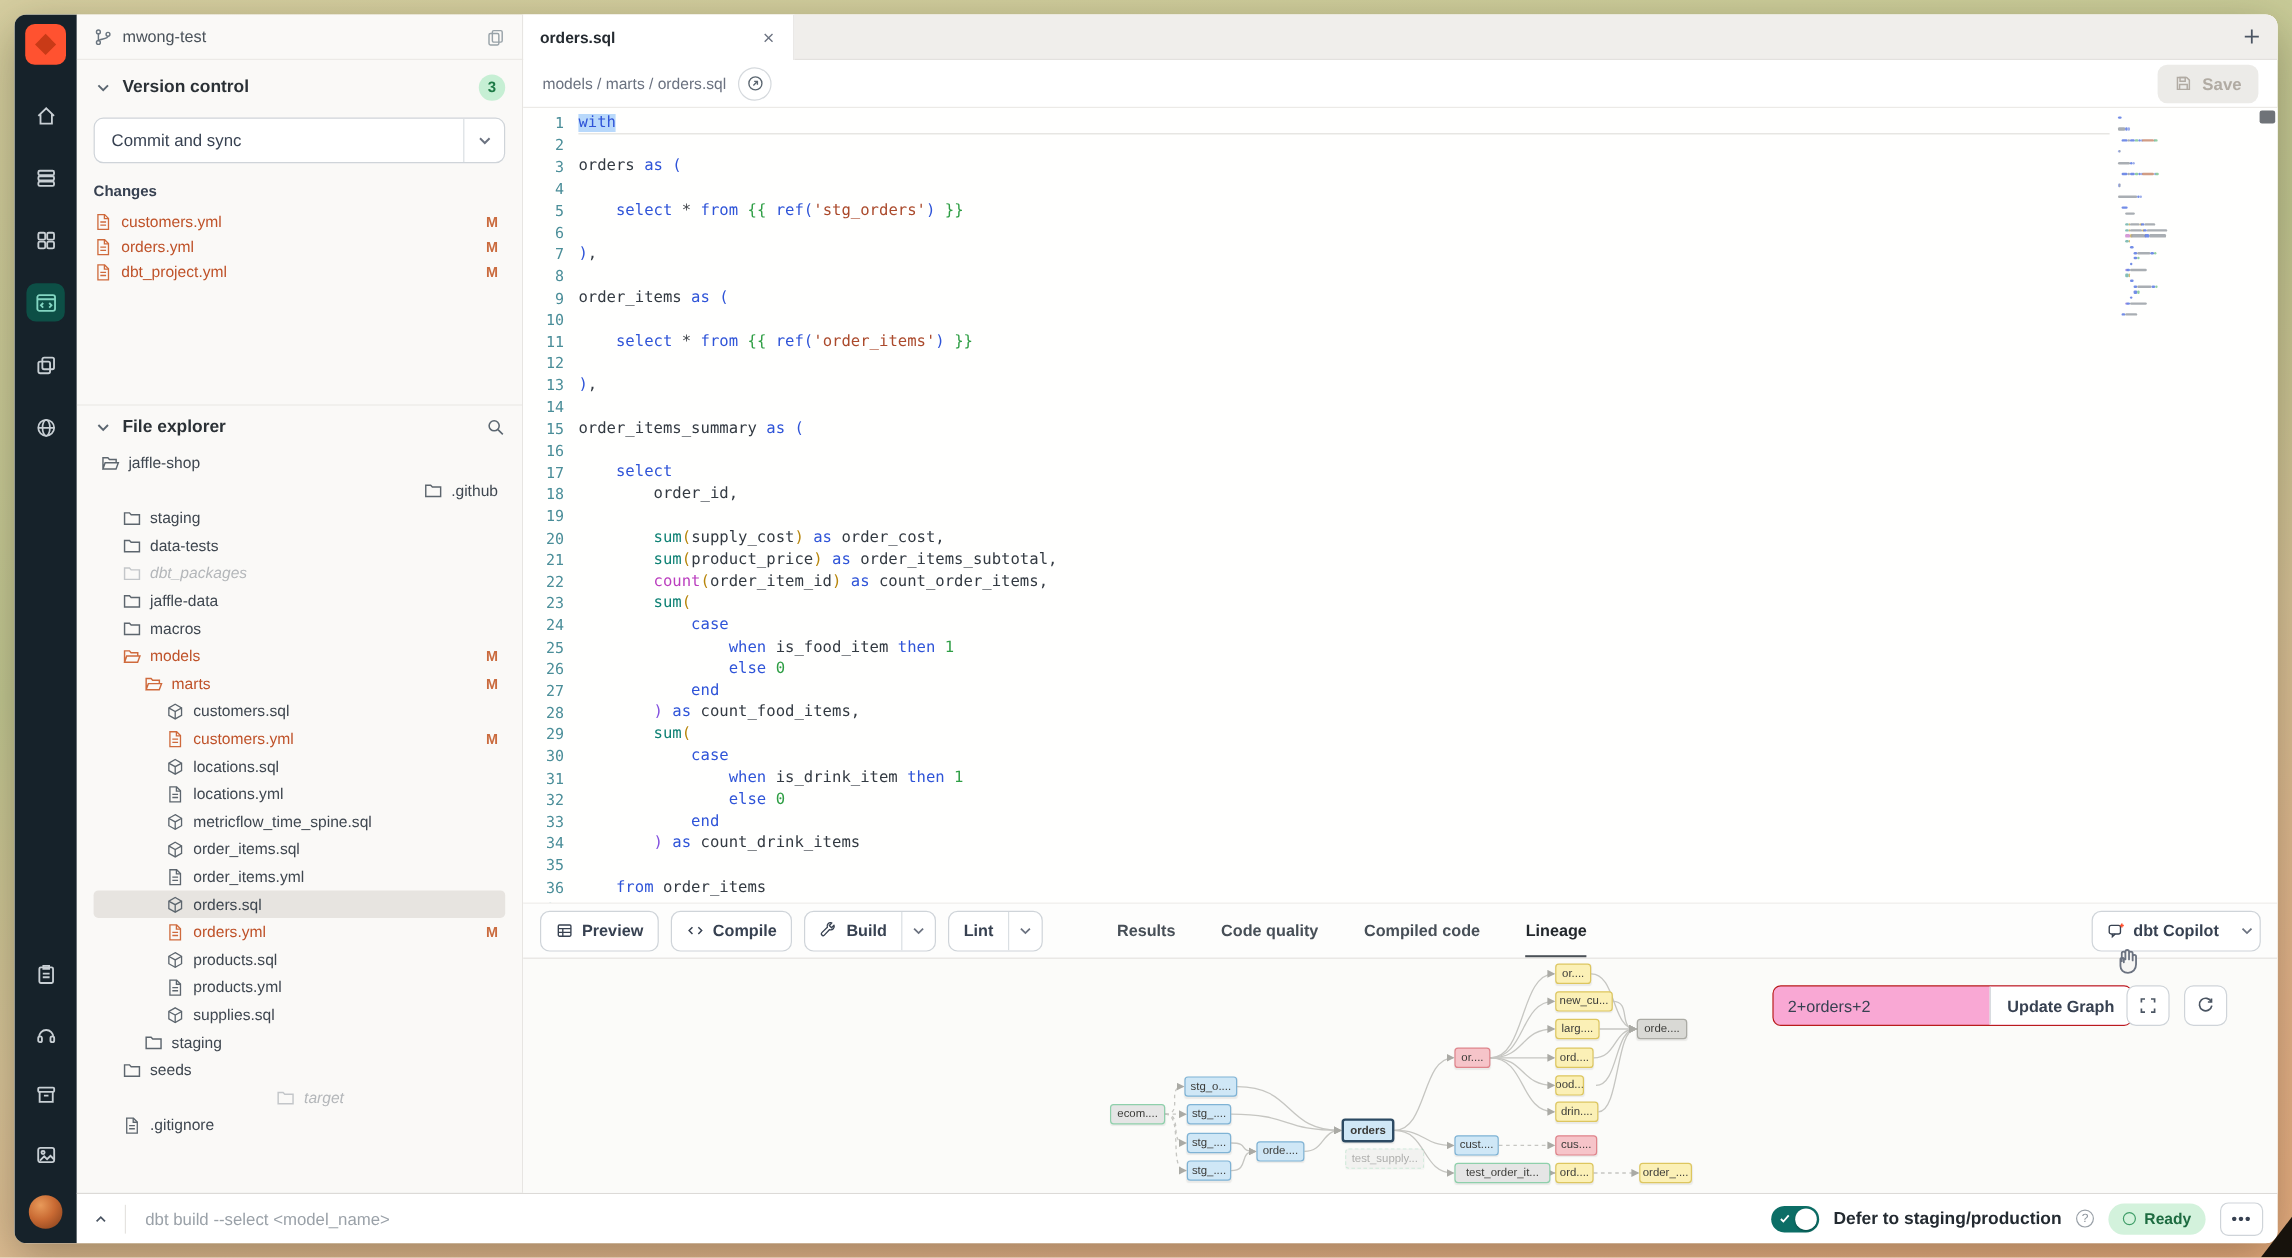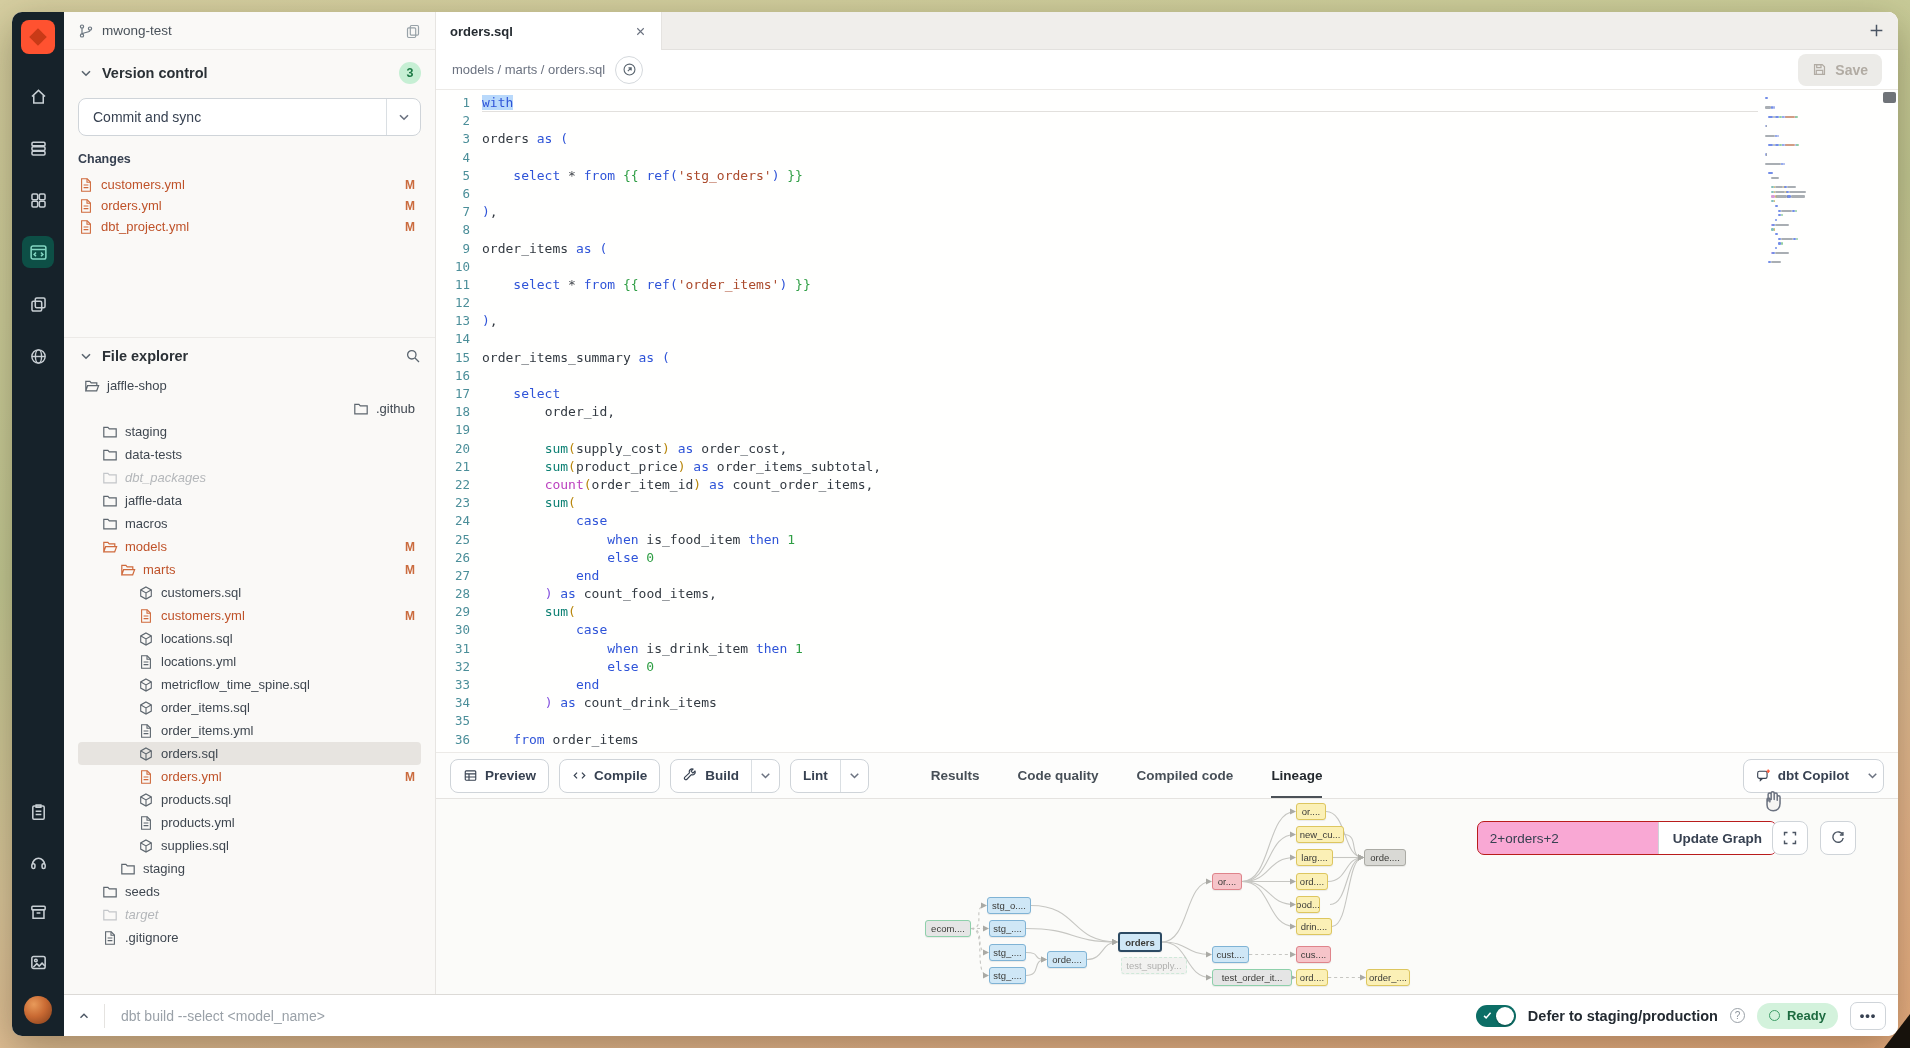--- a/index.html
+++ b/index.html
@@ -502,21 +502,21 @@
                 <span class="tlabel">staging</span>
               </div>
               <div class="tree-row" style="padding-left: 24px;">
                 <span class="ticon">
                   <svg class="i" viewBox="0 0 16 16" fill="none" stroke="currentColor" stroke-width="1.2">
                     <path d="M1.8 12.8V3.4h4.1l1.4 1.5h6.9v7.9z"></path>
                   </svg>
                 </span>
                 <span class="tlabel">seeds</span>
               </div>
-              <div class="tree-row muted" style="padding-left: 24px;">
+              <div class="tree-row muted" style="padding-left: 24px; justify-content: center;">
                 <span class="ticon">
                   <svg class="i" viewBox="0 0 16 16" fill="none" stroke="currentColor" stroke-width="1.2">
                     <path d="M1.8 12.8V3.4h4.1l1.4 1.5h6.9v7.9z"></path>
                   </svg>
                 </span>
                 <span class="tlabel">target</span>
               </div>
               <div class="tree-row" style="padding-left: 24px;">
                 <span class="ticon">
                   <svg class="i" viewBox="0 0 16 16" fill="none" stroke="currentColor" stroke-width="1.1">

